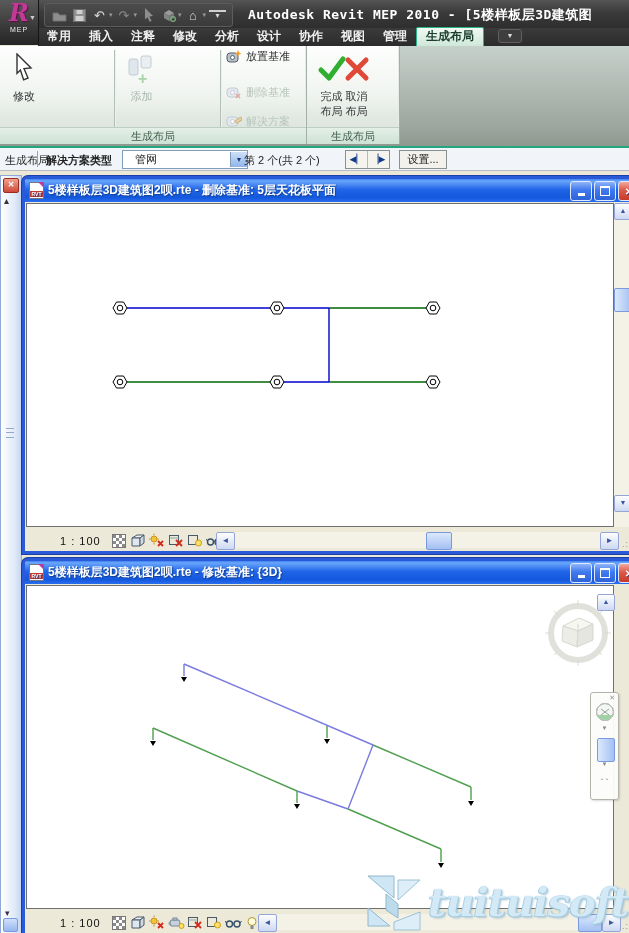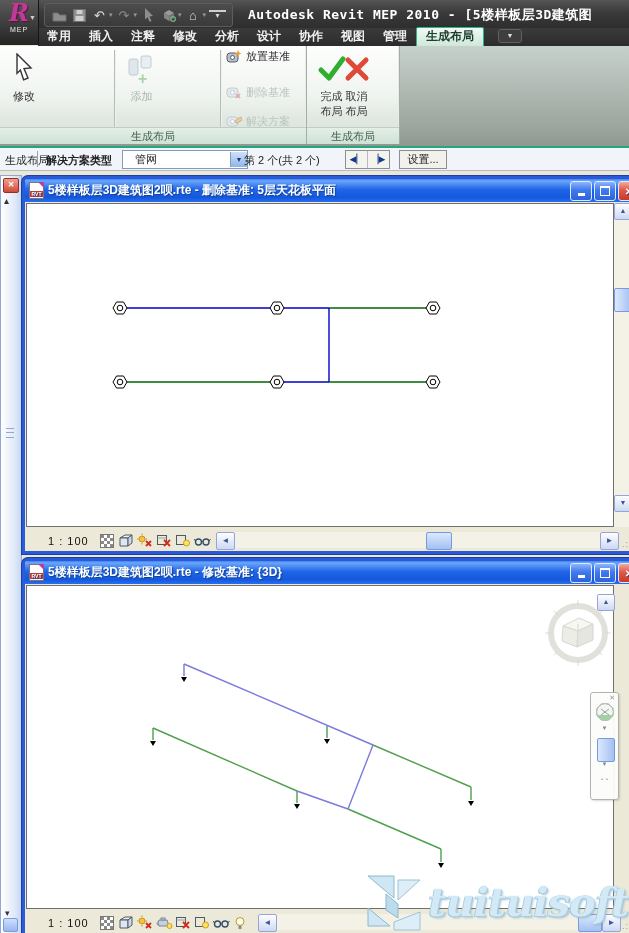--- a/index.html
+++ b/index.html
@@ -104,21 +104,21 @@
   .tb .mini{width:7px;height:3px;background:#fff;margin-top:7px;}
   .tb .maxi{width:8px;height:7px;border:1px solid #fff;border-top:2px solid #fff;}
   .canvas{position:absolute;left:1px;top:24px;width:586px;height:322px;background:#fff;border:1px solid #707070;}
   .vscroll{position:absolute;left:589px;top:24px;width:16px;height:324px;background:#f4f1e6;}
   .sab{position:absolute;left:0;width:16px;height:15px;border:1px solid #96a5d8;border-radius:2px;
        background:linear-gradient(#fdfeff,#cdd8f2);color:#3a55a0;font-size:7px;text-align:center;line-height:14px;}
   .sthumb{position:absolute;left:0;width:16px;border:1px solid #7a9ae0;border-radius:2px;
           background:linear-gradient(90deg,#dcE9fc,#a4c0f2);}
   .statusbar{position:absolute;left:1px;bottom:0;width:605px;height:21px;background:#ece9d8;
              display:flex;align-items:center;font-size:11px;color:#111;}
-  .scale{margin-left:22px;margin-right:10px;letter-spacing:1px;}
+  .scale{margin-left:34px;margin-right:10px;letter-spacing:1px;}
   .vicons{display:flex;align-items:center;gap:2px;}
   .vi{width:17px;height:16px;display:flex;align-items:center;justify-content:center;}
   .hscroll{position:absolute;top:2px;height:17px;}
   .hab{position:absolute;top:0;width:17px;height:16px;border:1px solid #96a5d8;border-radius:2px;
        background:linear-gradient(#fdfeff,#cdd8f2);color:#3a55a0;font-size:8px;text-align:center;line-height:15px;}
   .htrack{position:absolute;top:0;height:16px;background:#f4f1e6;}
   .hthumb{position:absolute;top:0;height:16px;border:1px solid #7a9ae0;border-radius:2px;
           background:linear-gradient(#dcE9fc,#a4c0f2);}
   .grip2{position:absolute;right:2px;bottom:2px;color:#9a968a;font-size:9px;letter-spacing:1px;}
 

